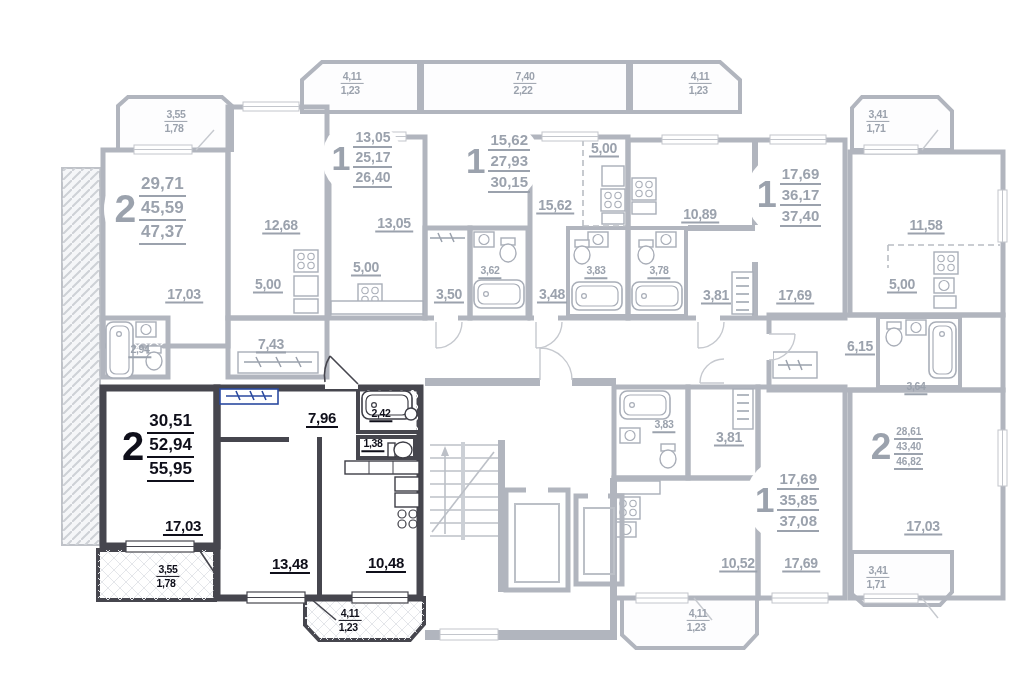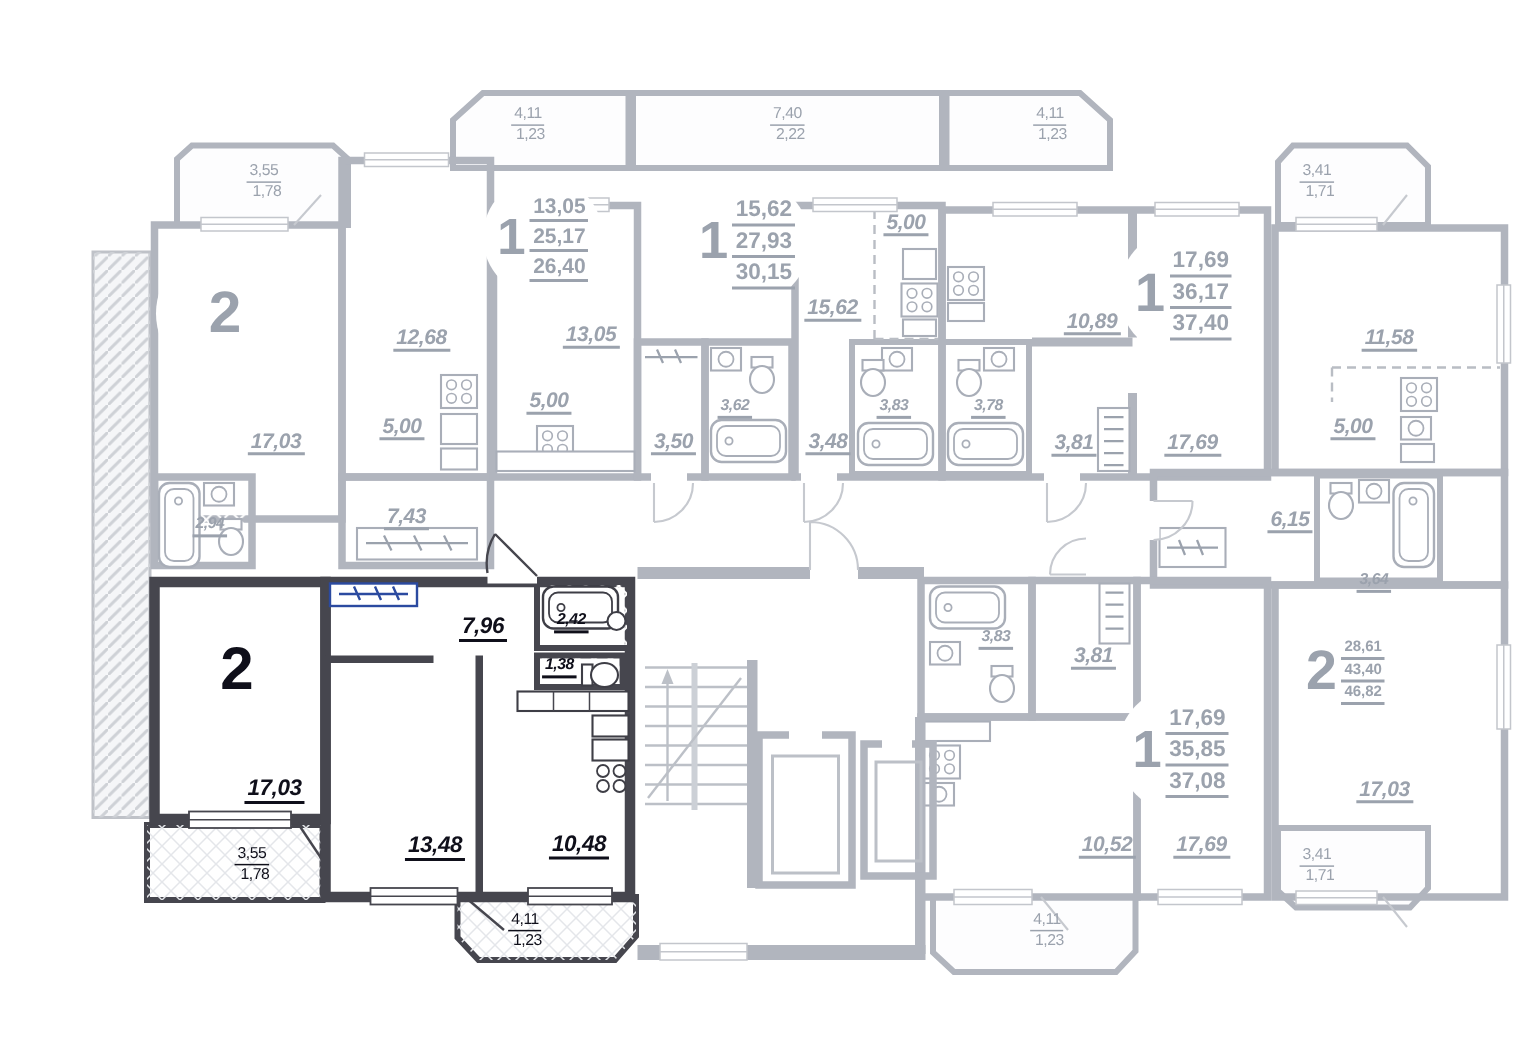--- a/index.html
+++ b/index.html
@@ -20,28 +20,28 @@
   .fx{color:#a9aeb8;}
   .fxd{color:#3e3e46;}
   .dash{stroke:#b9bdc4;stroke-width:1.6;stroke-dasharray:6 4;fill:none;}
   .arc{fill:none;stroke:#c6c9cf;stroke-width:1.4;}
   .arcd{fill:none;stroke:#46464e;stroke-width:1.6;}
   .st{stroke:#bcc0c7;stroke-width:1.6;}
   .rail{stroke:#9ba2ad;stroke-width:1.5;fill:none;}
   .raild{stroke:#2b4aa0;stroke-width:1.6;fill:none;}
   
   .lbl{position:absolute;transform:translate(-50%,-50%);font-weight:bold;white-space:nowrap;
-       letter-spacing:-0.3px;line-height:1;font-style:italic;}
+       letter-spacing:-0.3px;line-height:1;}
   .lbl .u{border-bottom:2px solid currentColor;padding:0 2px 1px 2px;display:inline-block;}
   .muted{color:#9ba2ad;}
   .dark{color:#0f0f1a;}
   .md{font-size:14px;}
   .sm{font-size:10.5px;}
   .dk-md{font-size:15px;}
-  .balc{position:absolute;transform:translate(-50%,-50%);font-weight:normal;text-align:right;
+  .balc{position:absolute;transform:translate(-50%,-50%);font-weight:bold;text-align:left;
         font-size:10.5px;line-height:1.2;letter-spacing:-0.3px;}
   .balc .top{border-bottom:1.5px solid currentColor;padding:0 2px 0 2px;display:inline-block;}
   .balc .bot{display:block;}
   
   .badge{position:absolute;transform:translate(-50%,-50%);background:#fff;border-radius:50%;
          display:flex;align-items:center;justify-content:center;gap:3px;}
   .badge .num{font-weight:bold;}
   .badge .areas{display:flex;flex-direction:column;align-items:stretch;font-weight:bold;}
   .badge .areas span{border-bottom:2px solid currentColor;padding:1px 2px 1px 2px;text-align:center;}
 </style>
@@ -349,21 +349,21 @@
       <span class="lbl muted md" style="left: 271px; top: 345px;"><span class="u">7,43</span></span>
       <span class="lbl muted sm" style="left: 140px; top: 351px;"><span class="u">2,94</span></span>
       <span class="lbl muted md" style="left: 394px; top: 224px;"><span class="u">13,05</span></span>
       <span class="lbl muted md" style="left: 366px; top: 268px;"><span class="u">5,00</span></span>
       <span class="lbl muted md" style="left: 449px; top: 295px;"><span class="u">3,50</span></span>
       <span class="lbl muted sm" style="left: 490px; top: 272px;"><span class="u">3,62</span></span>
       <span class="lbl muted md" style="left: 555px; top: 206px;"><span class="u">15,62</span></span>
       <span class="lbl muted md" style="left: 604px; top: 149px;"><span class="u">5,00</span></span>
       <span class="lbl muted md" style="left: 552px; top: 295px;"><span class="u">3,48</span></span>
       <span class="lbl muted sm" style="left: 596px; top: 272px;"><span class="u">3,83</span></span>
-      <span class="lbl muted md" style="left: 728px; top: 215px;"><span class="u">10,89</span></span>
+      <span class="lbl muted md" style="left: 700px; top: 215px;"><span class="u">10,89</span></span>
       <span class="lbl muted sm" style="left: 659px; top: 272px;"><span class="u">3,78</span></span>
       <span class="lbl muted md" style="left: 716px; top: 296px;"><span class="u">3,81</span></span>
       <span class="lbl muted md" style="left: 795px; top: 296px;"><span class="u">17,69</span></span>
       <span class="lbl muted md" style="left: 926px; top: 226px;"><span class="u">11,58</span></span>
       <span class="lbl muted md" style="left: 902px; top: 285px;"><span class="u">5,00</span></span>
       <span class="lbl muted md" style="left: 860px; top: 347px;"><span class="u">6,15</span></span>
       <span class="lbl muted sm" style="left: 916px; top: 349px; margin-top: 39px;"><span class="u">3,64</span></span>
       <span class="lbl muted md" style="left: 923px; top: 527px;"><span class="u">17,03</span></span>
       <span class="lbl muted sm" style="left: 664px; top: 426px;"><span class="u">3,83</span></span>
       <span class="lbl muted md" style="left: 729px; top: 438px;"><span class="u">3,81</span></span>
@@ -381,20 +381,25 @@
       <span class="balc muted" style="left: 700px; top: 83px;"><span class="top">4,11</span><span class="bot">1,23</span></span>
       <span class="balc muted" style="left: 878px; top: 121px;"><span class="top">3,41</span><span class="bot">1,71</span></span>
       <span class="balc muted" style="left: 878px; top: 577px;"><span class="top">3,41</span><span class="bot">1,71</span></span>
       <span class="balc dark" style="left: 168px; top: 576px;"><span class="top">3,55</span><span class="bot">1,78</span></span>
       <span class="balc dark" style="left: 350px; top: 620px;"><span class="top">4,11</span><span class="bot">1,23</span></span>
       <span class="balc muted" style="left: 698px; top: 620px;"><span class="top">4,11</span><span class="bot">1,23</span></span>
     </div>
 <div id="badges-layer">
       <div class="badge muted" style="left: 150px; top: 209px; width: 92px; height: 92px;">
         <span class="num" style="font-size: 39px;">2</span>
+        <div class="areas" style="font-size: 17px;">
+          <span>29,71</span>
+          <span>45,59</span>
+          <span>47,37</span>
+        </div>
       </div>
       <div class="badge muted" style="left: 362px; top: 158px; width: 80px; height: 80px;">
         <span class="num" style="font-size: 34px;">1</span>
         <div class="areas" style="font-size: 14px;">
           <span>13,05</span>
           <span>25,17</span>
           <span>26,40</span>
         </div>
       </div>
       <div class="badge muted" style="left: 498px; top: 161px; width: 84px; height: 84px;">
@@ -424,16 +429,21 @@
       <div class="badge muted" style="left: 787px; top: 500px; width: 84px; height: 84px;">
         <span class="num" style="font-size: 35px;">1</span>
         <div class="areas" style="font-size: 15px;">
           <span>17,69</span>
           <span>35,85</span>
           <span>37,08</span>
         </div>
       </div>
       <div class="badge dark" style="left: 158px; top: 446px; width: 96px; height: 96px;">
         <span class="num" style="font-size: 40px;">2</span>
+        <div class="areas" style="font-size: 17px;">
+          <span>30,51</span>
+          <span>52,94</span>
+          <span>55,95</span>
+        </div>
       </div>
     </div>
 
 </div>
 
 </body></html>

